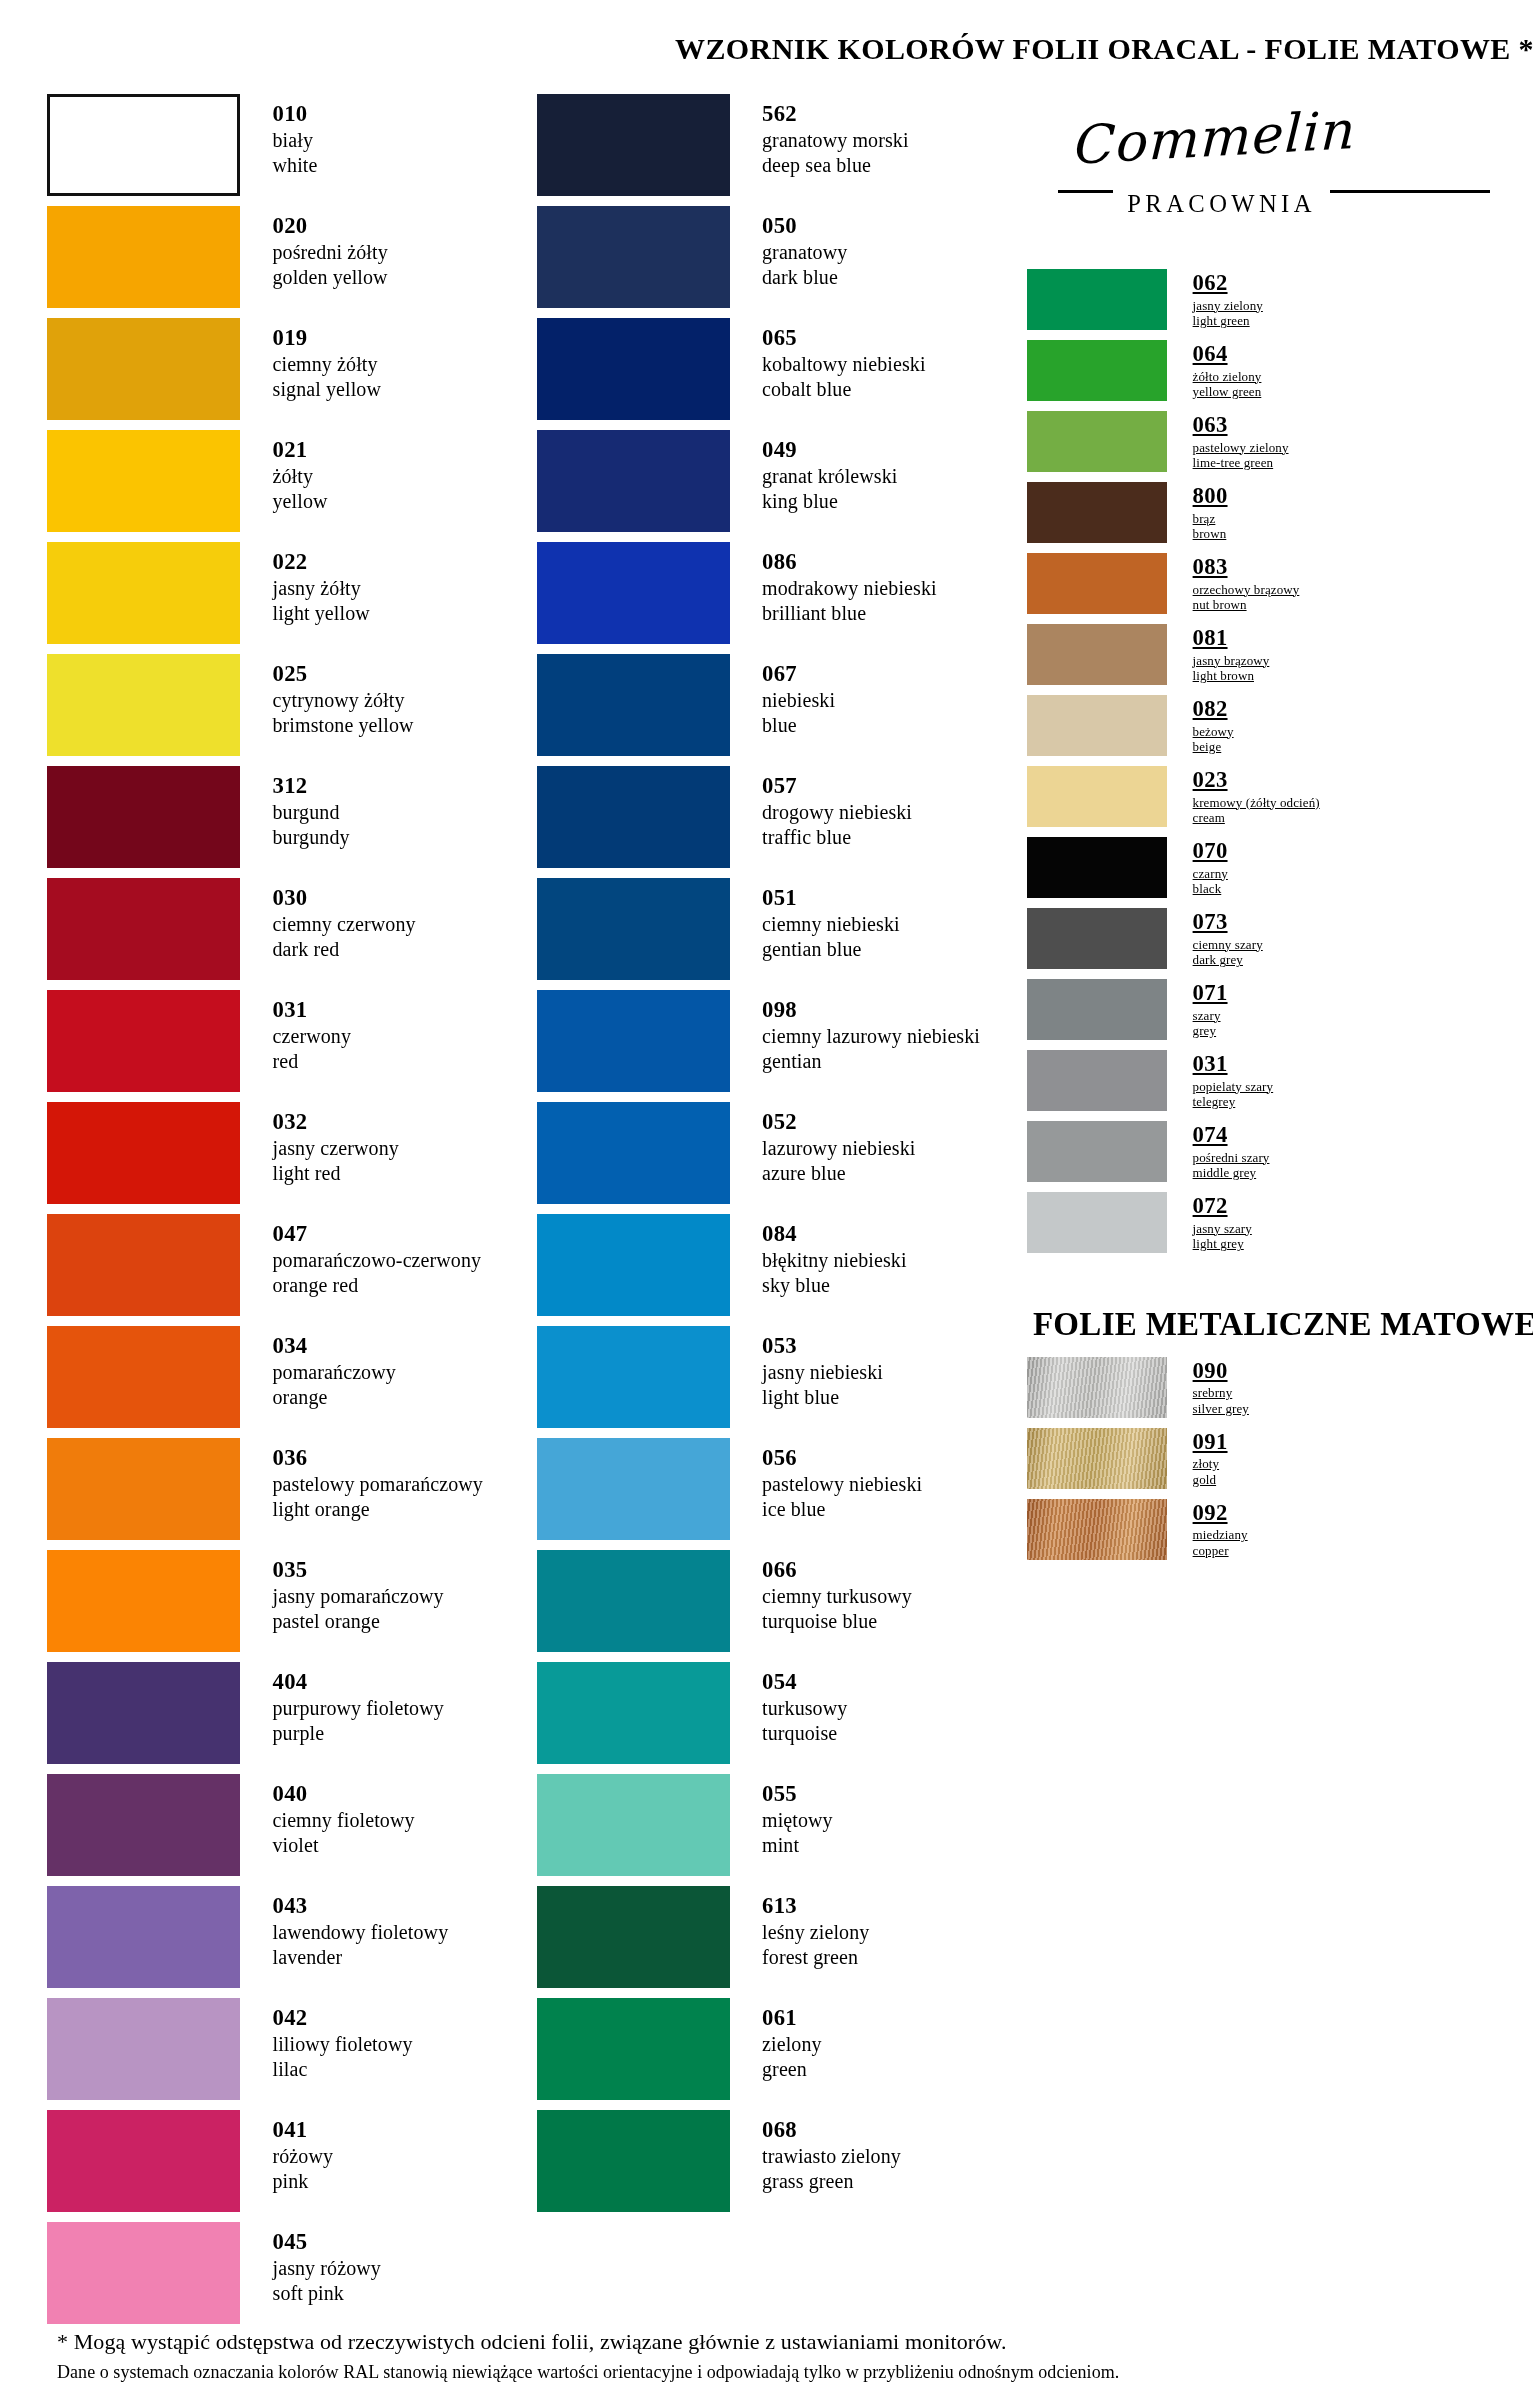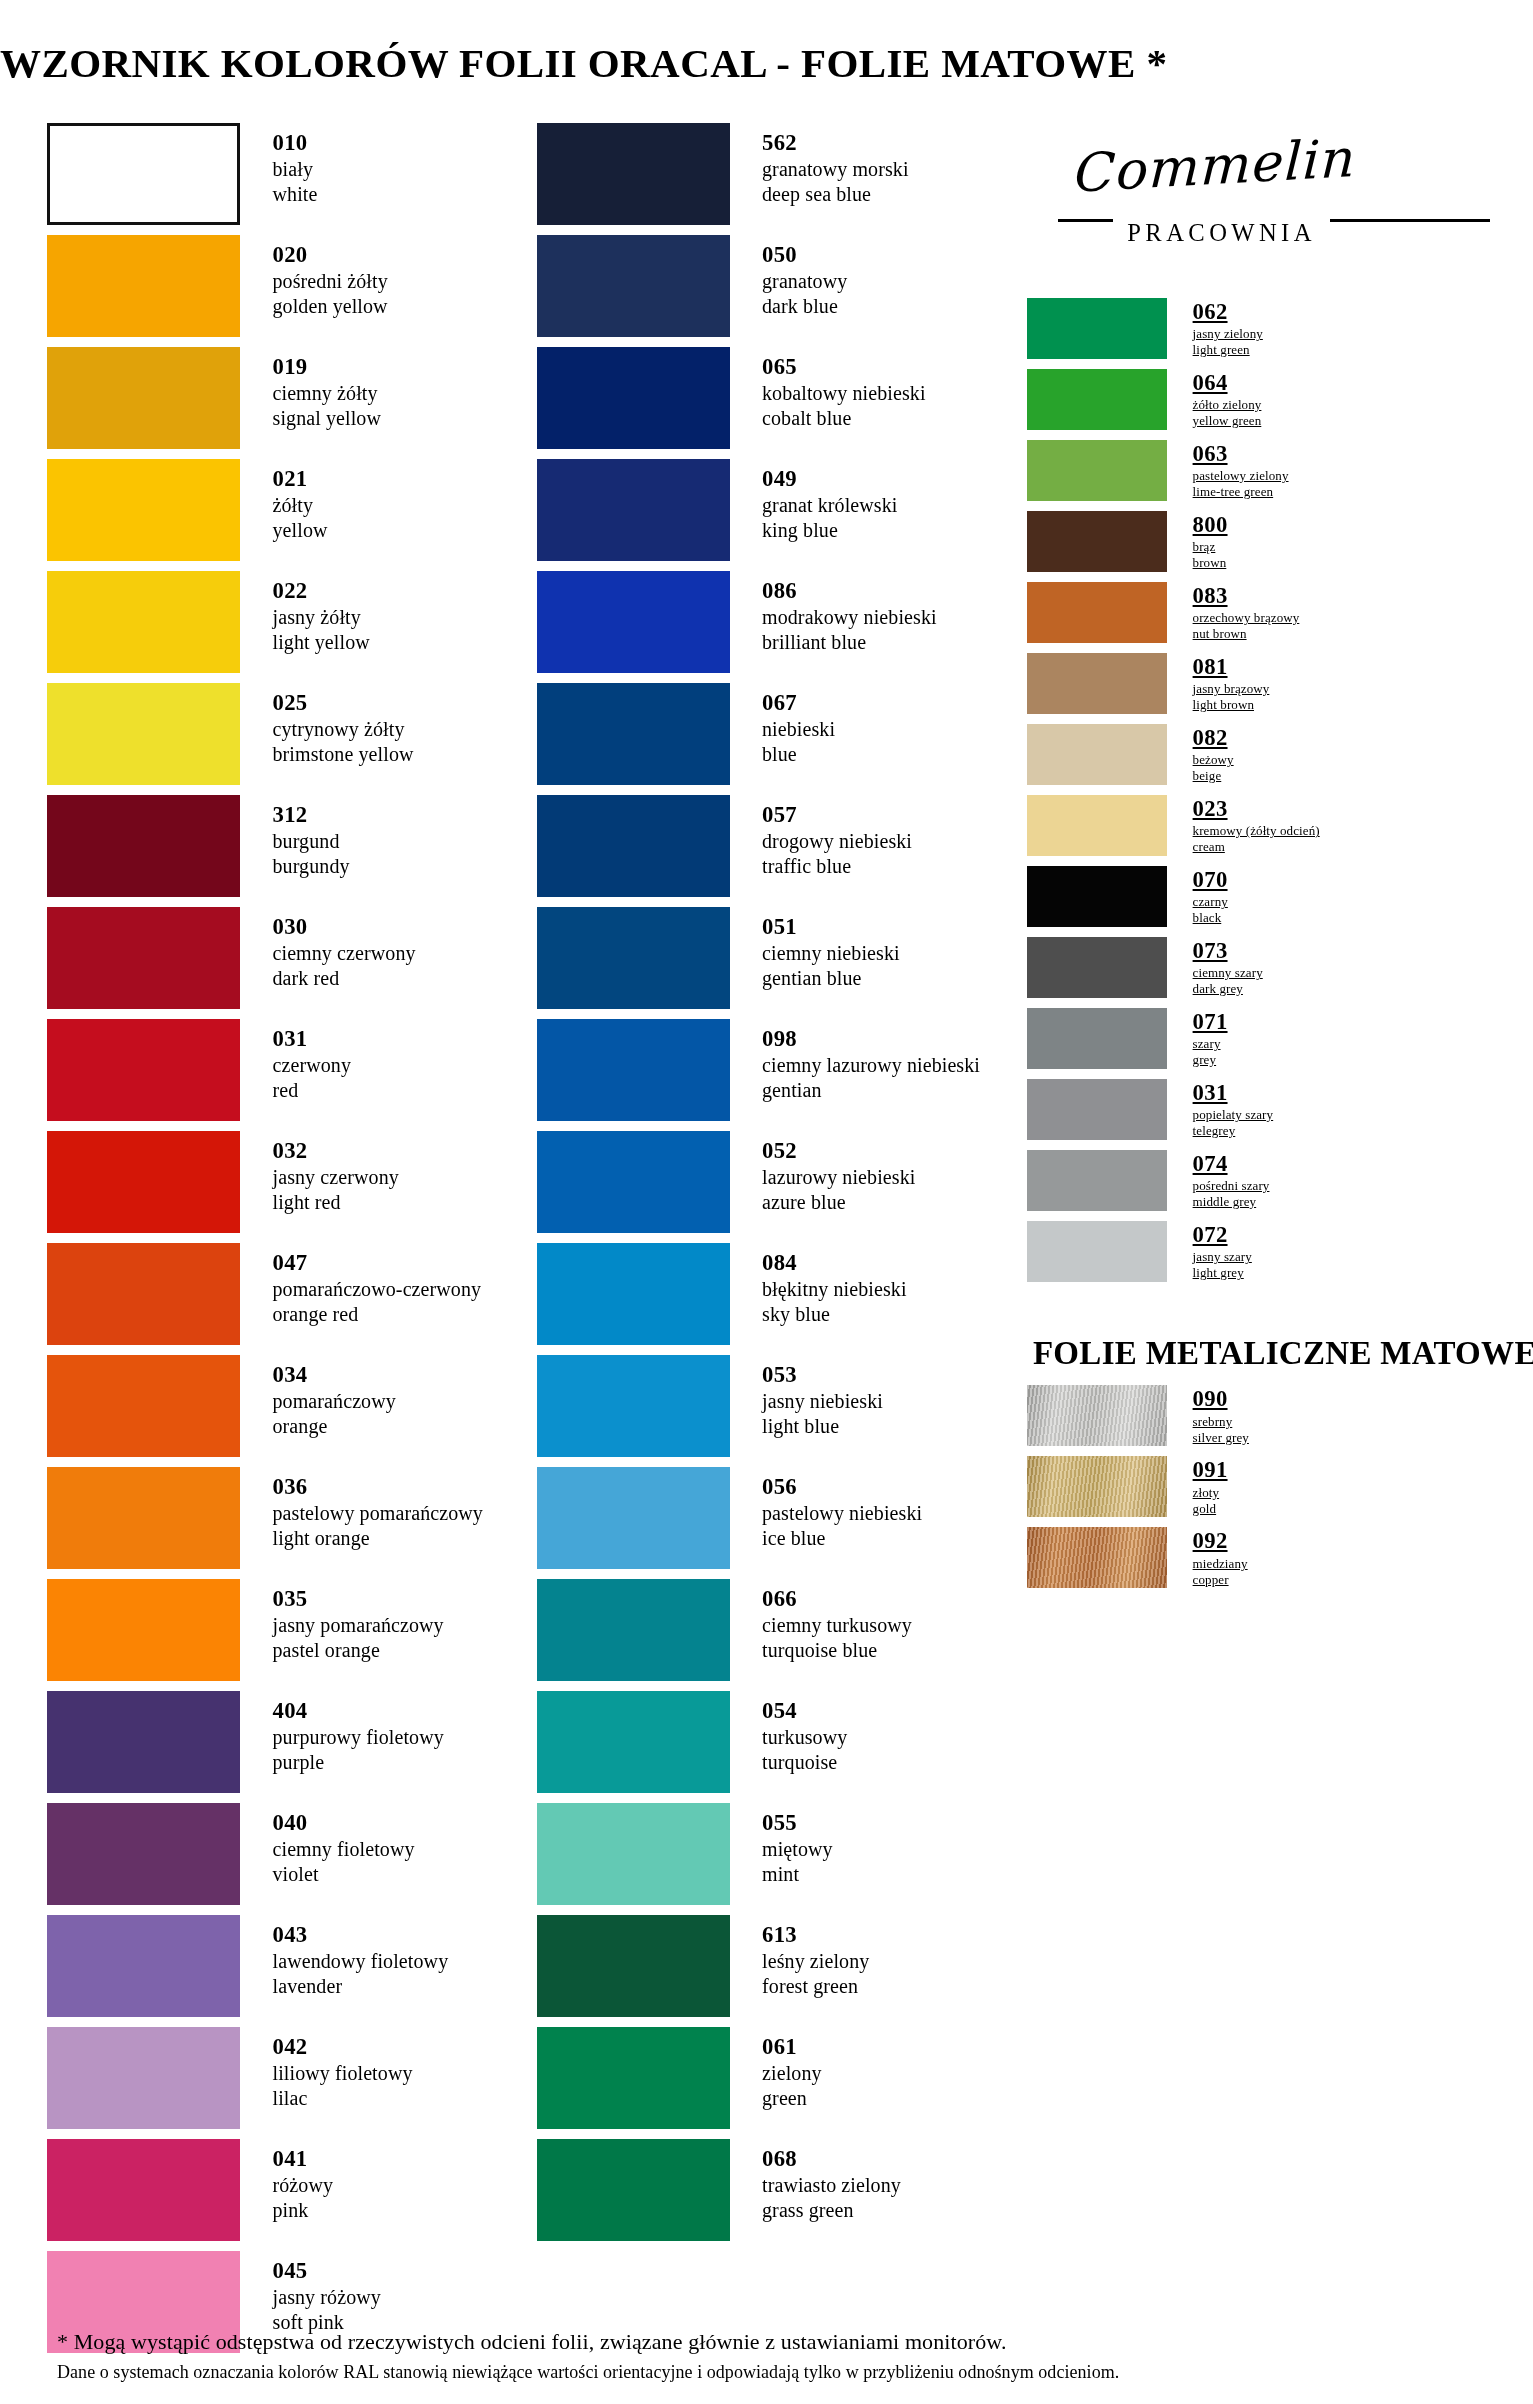--- a/index.html
+++ b/index.html
@@ -9,22 +9,22 @@
     height: 2405px;
     background: #ffffff;
     font-family: "Liberation Serif", "DejaVu Serif", serif;
     color: #000000;
     position: relative;
     overflow: hidden;
   }
 
   
   .page-title {
-    text-align: left;
-    font-size: 41px;
+    text-align: right;
+    font-size: 30px;
     font-weight: bold;
     letter-spacing: 0.4px;
     padding-top: 11.8px;
     padding-bottom: 7.9px;
     font-family: "Liberation Serif", "DejaVu Serif", serif;
   }
 
   
   .columns {
     display: flex;

